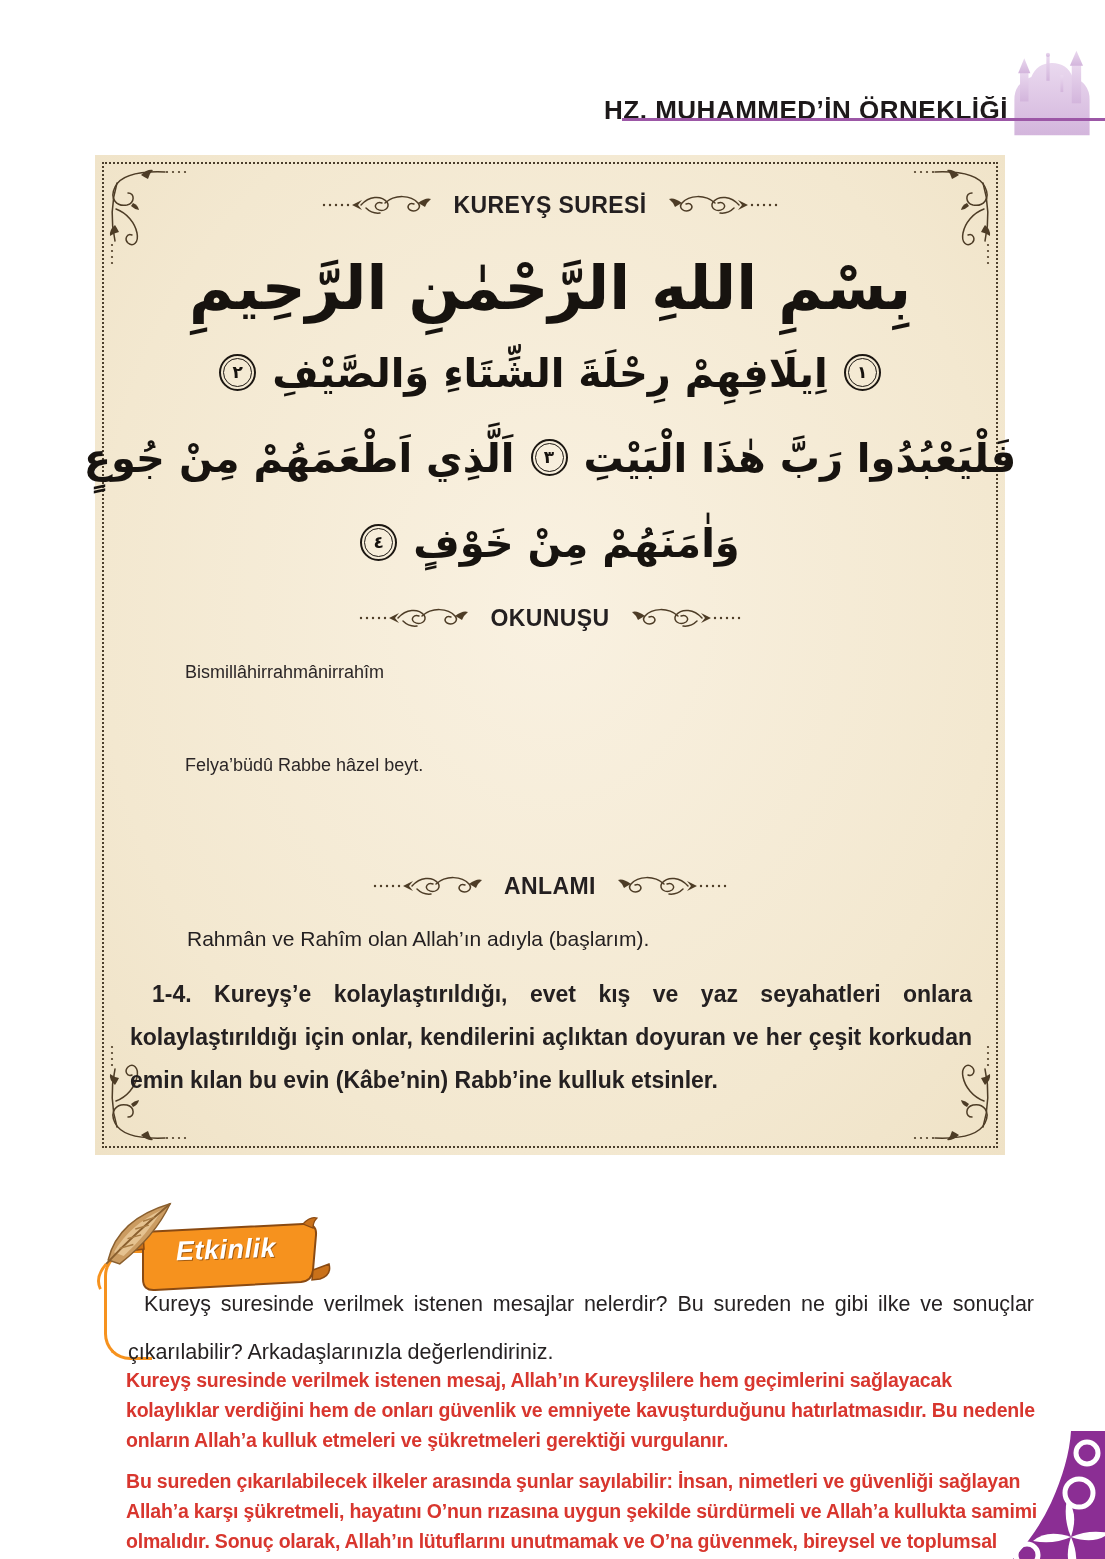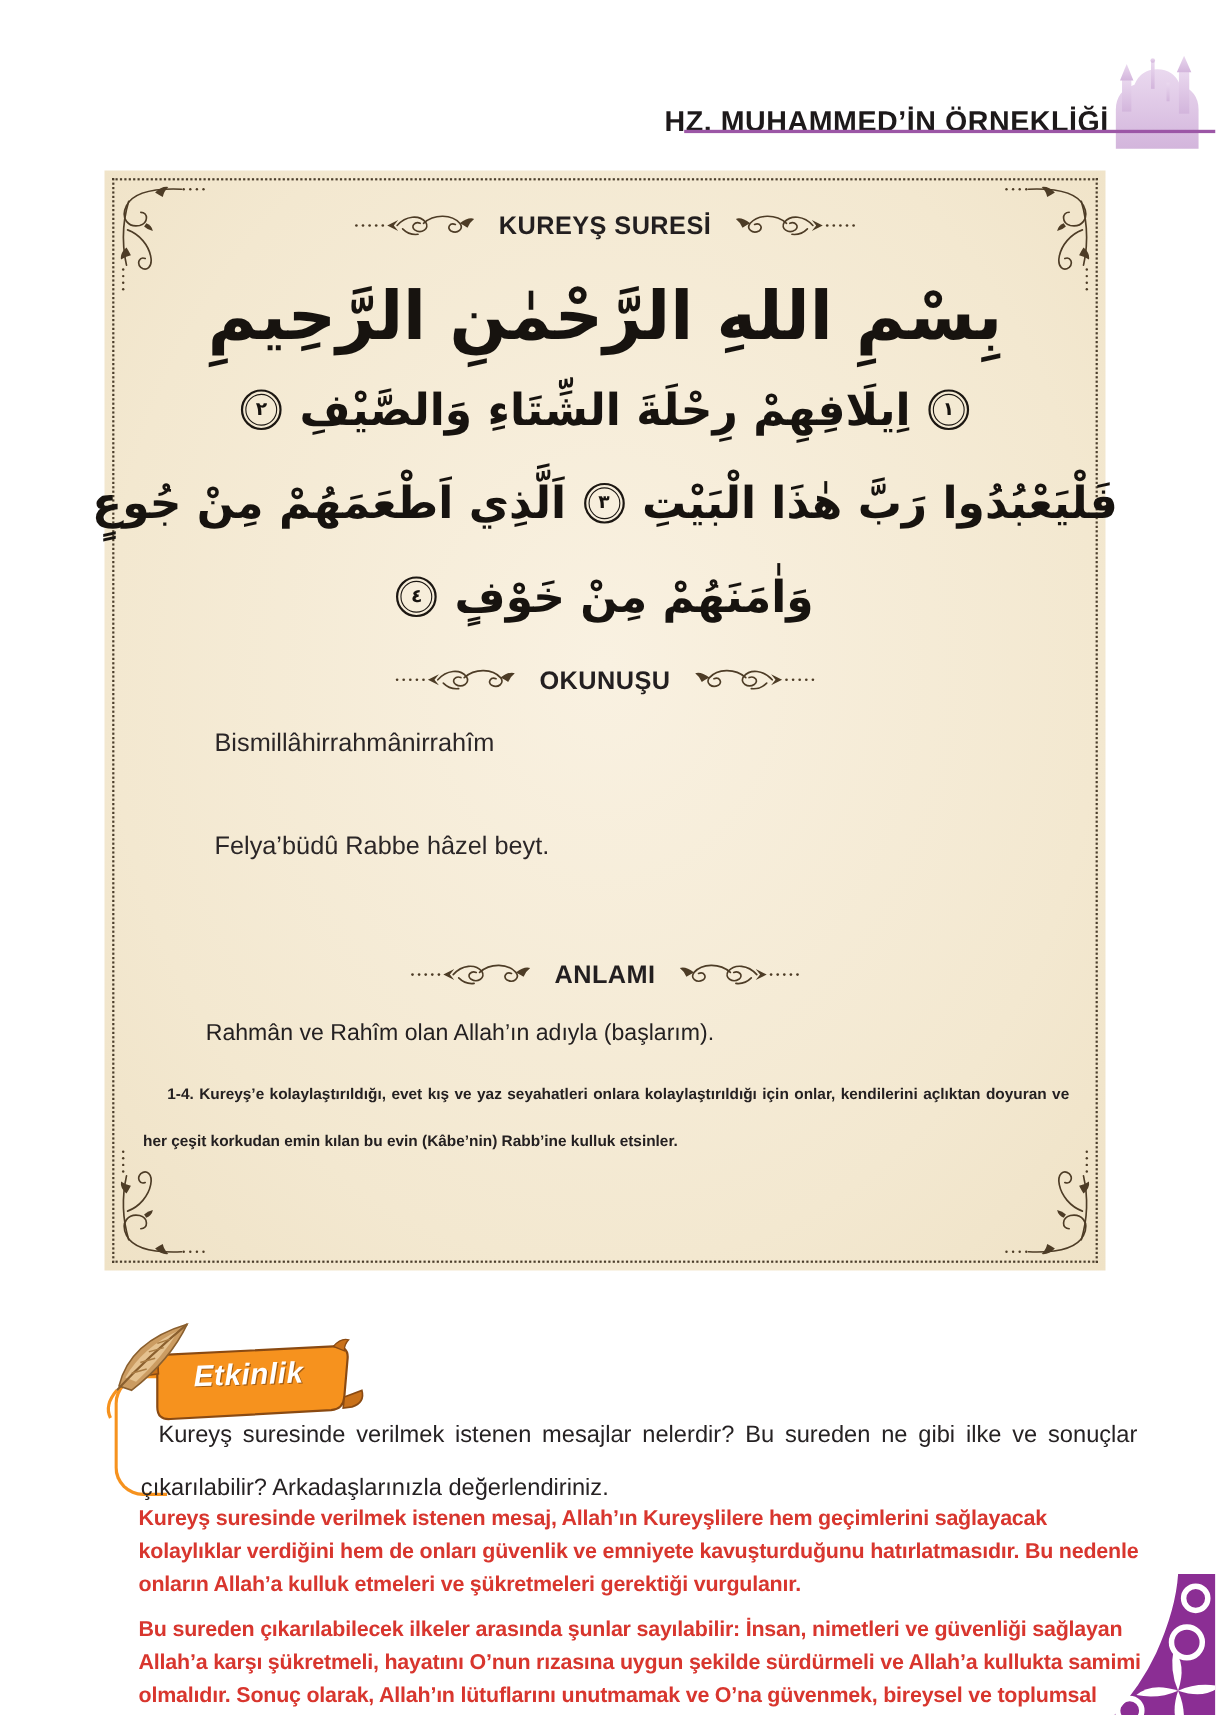--- a/index.html
+++ b/index.html
@@ -69,32 +69,32 @@
     font-size:17px; font-weight:bold;
   }
   .ayah::after{
     content:""; position:absolute; inset:2px;
     border:1.5px solid #1c1712; border-radius:50%;
   }
   .ayah span{ position:relative; z-index:1; line-height:1; }
 
   
   .oku{
-    position:absolute; left:100px; font-size:23px; color:#2b2627; height:26px;
+    position:absolute; left:90px; font-size:18px; color:#2b2627; height:26px;
   }
   .oku.l0{ top:507px; } .oku.l1{ top:553px; } .oku.l2{ top:600px; } .oku.l3{ top:646px; }
 
   
   .meaning-intro{
     position:absolute; left:92px; top:772px;
     font-size:21px; font-weight:normal; color:#242021;
   }
   .meaning-body{
     position:absolute; left:35px; top:818px; width:842px;
-    font-size:14px; font-weight:bold; color:#242021;
+    font-size:23px; font-weight:bold; color:#242021;
     line-height:43px; text-align:justify; text-indent:22px;
   }
 
   
   .bracket{
     position:absolute; left:104px; top:1250px; width:48px; height:110px;
     border-left:3.5px solid #f6921e; border-top:3.5px solid #f6921e;
     border-bottom:3.5px solid #f6921e;
     border-radius:26px 0 0 26px;
   }

